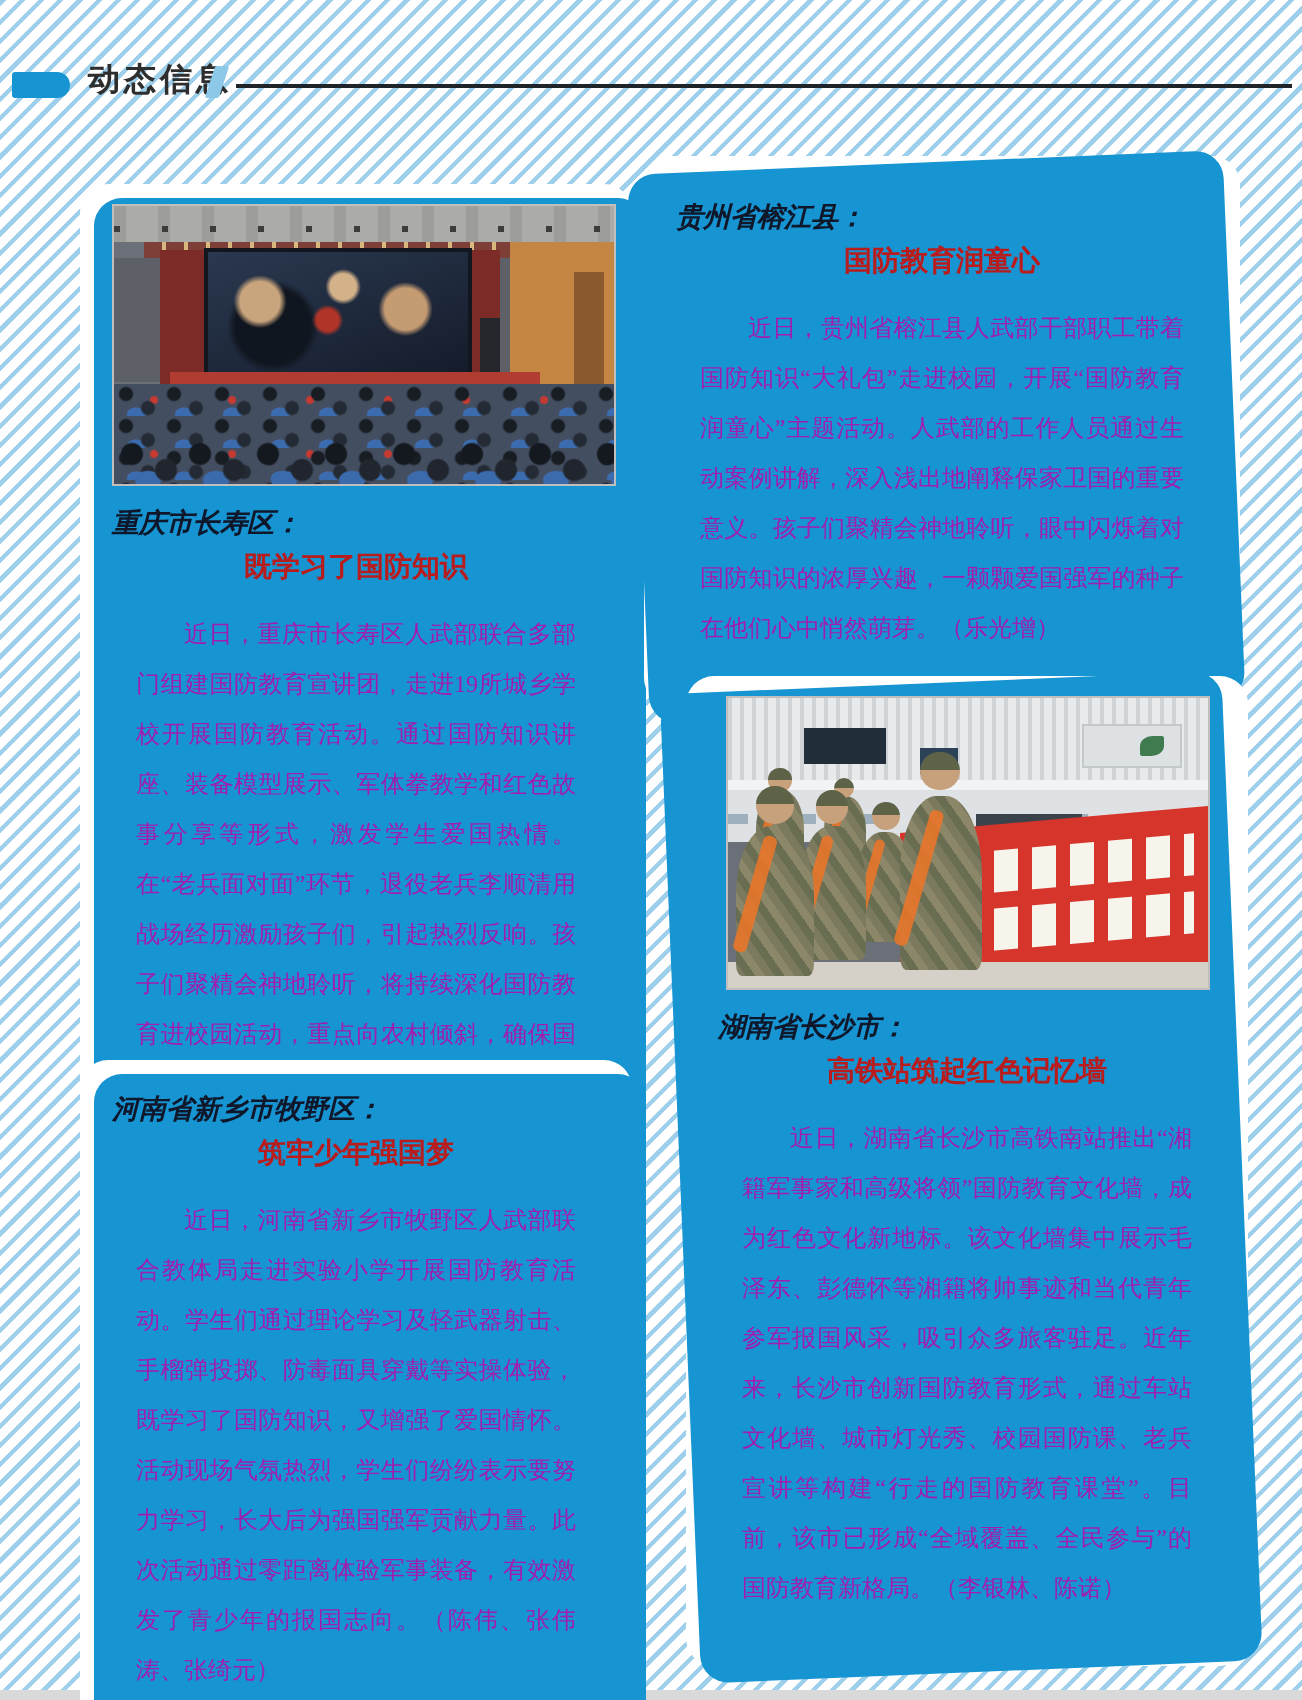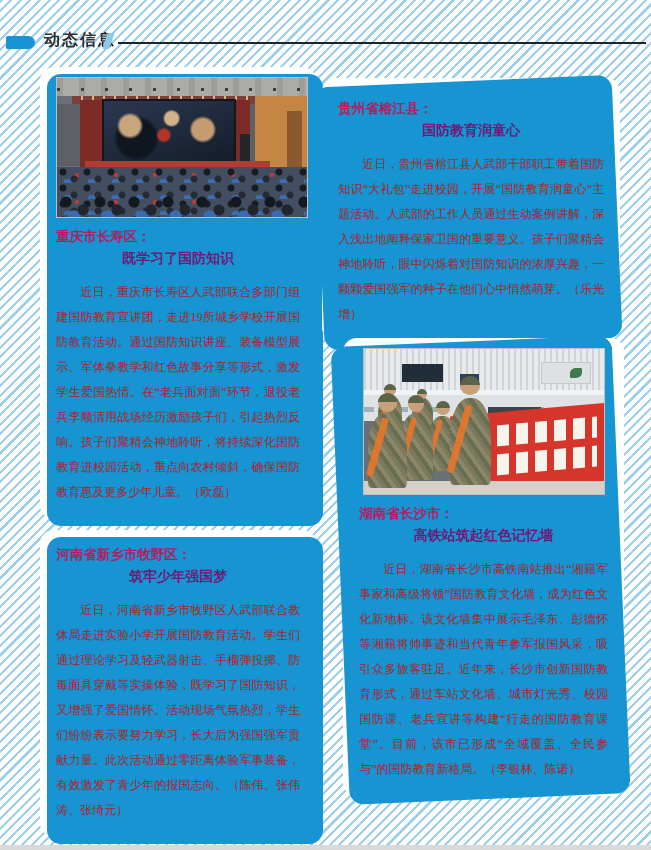--- a/index.html
+++ b/index.html
@@ -19,31 +19,31 @@
                background:#8ec8e9;transform:skewX(-18deg);border-radius:1px;}
   .hdr-rule{position:absolute;left:118px;top:42px;width:528px;height:2px;background:#1f2428;}
 
   
   .card{position:absolute;background:#ffffff;border-radius:14px;}
   .card::before{content:"";position:absolute;inset:0;background:#1794d2;
                 border-radius:14px;z-index:-1;}
   .card-left::before{transform:translate(7px,7px);}
   .card-right::before{transform:rotate(-2.4deg) translate(-3px,3px);}
   .card{z-index:1;}
-  .card-l1{left:40px;top:67px;width:276px;}
+  .card-l1{left:40px;top:92px;width:276px;}
   .card-l2{left:40px;top:530px;width:276px;}
   .card-r1{left:322px;top:78px;width:298px;}
   .card-r2{left:343px;top:338px;width:281px;}
   .card-inner{position:relative;padding:10px 16px 14px 16px;}
   .card-r1 .card-inner{padding-top:16px;}
 
-  .region{font-size:13.5px;font-weight:bold;color:#be185d;margin:6px 0 4px 0;}
-  .a-title{font-size:14px;font-weight:bold;color:#701a75;text-align:center;margin:0 0 12px 0;}
-  .a-body{font-size:12px;line-height:25px;color:#b91c1c;text-align:justify;
-          text-indent:2em;margin:0;
+  .region{font-size:13.5px;font-weight:bold;color:#0f172a;margin:6px 0 4px 0;font-style:italic;}
+  .a-title{font-size:14px;font-weight:bold;color:#b91c1c;text-align:center;margin:0 0 12px 0;}
+  .a-body{font-size:12px;line-height:25px;color:#a21caf;text-align:justify;
+          text-indent:2em;margin:12px;
           font-family:"Liberation Serif","DejaVu Serif",serif;}
 
   
   .photo{position:relative;overflow:hidden;border:1px solid #c0bfbd;background:#6b6f77;
          margin:0 auto 10px auto;}
   .photo *{position:absolute;}
   .photo-a{width:250px;height:139px;}
   .photo-b{width:240px;height:145px;}
 
   

